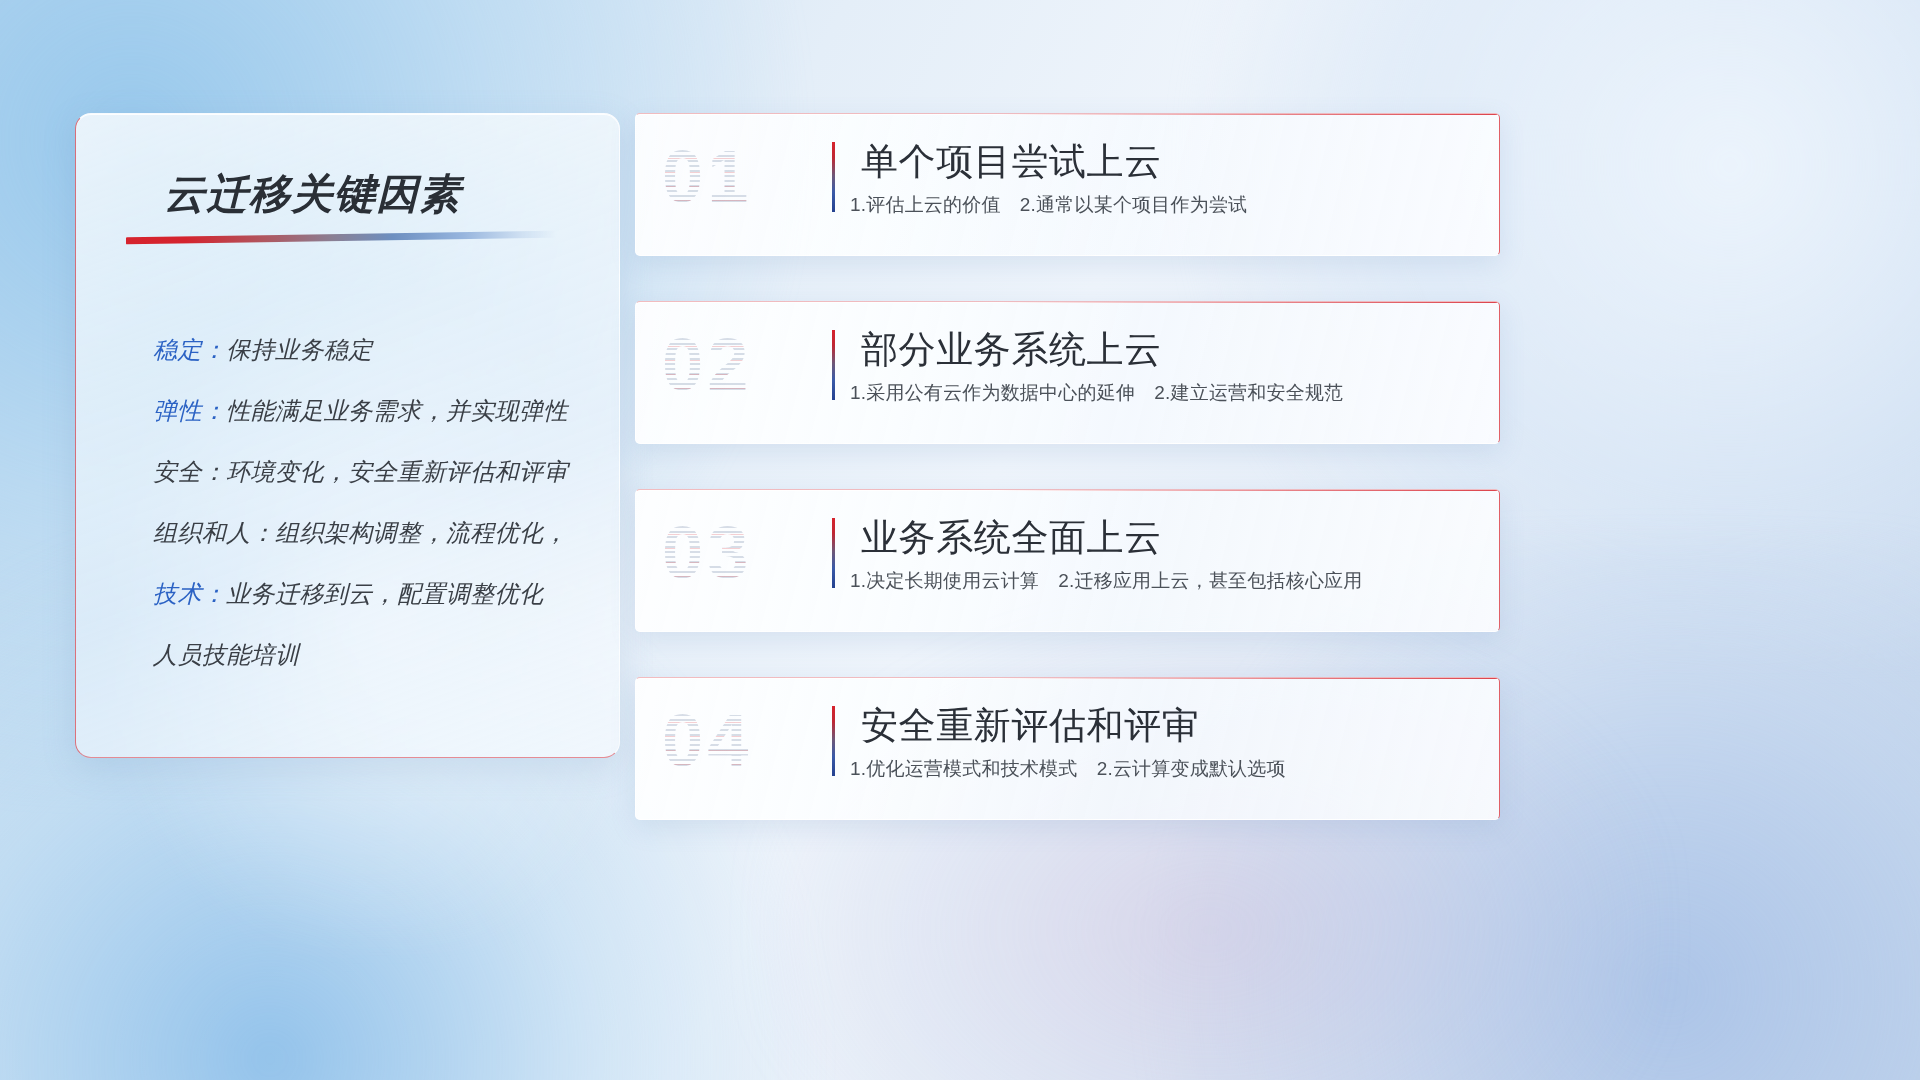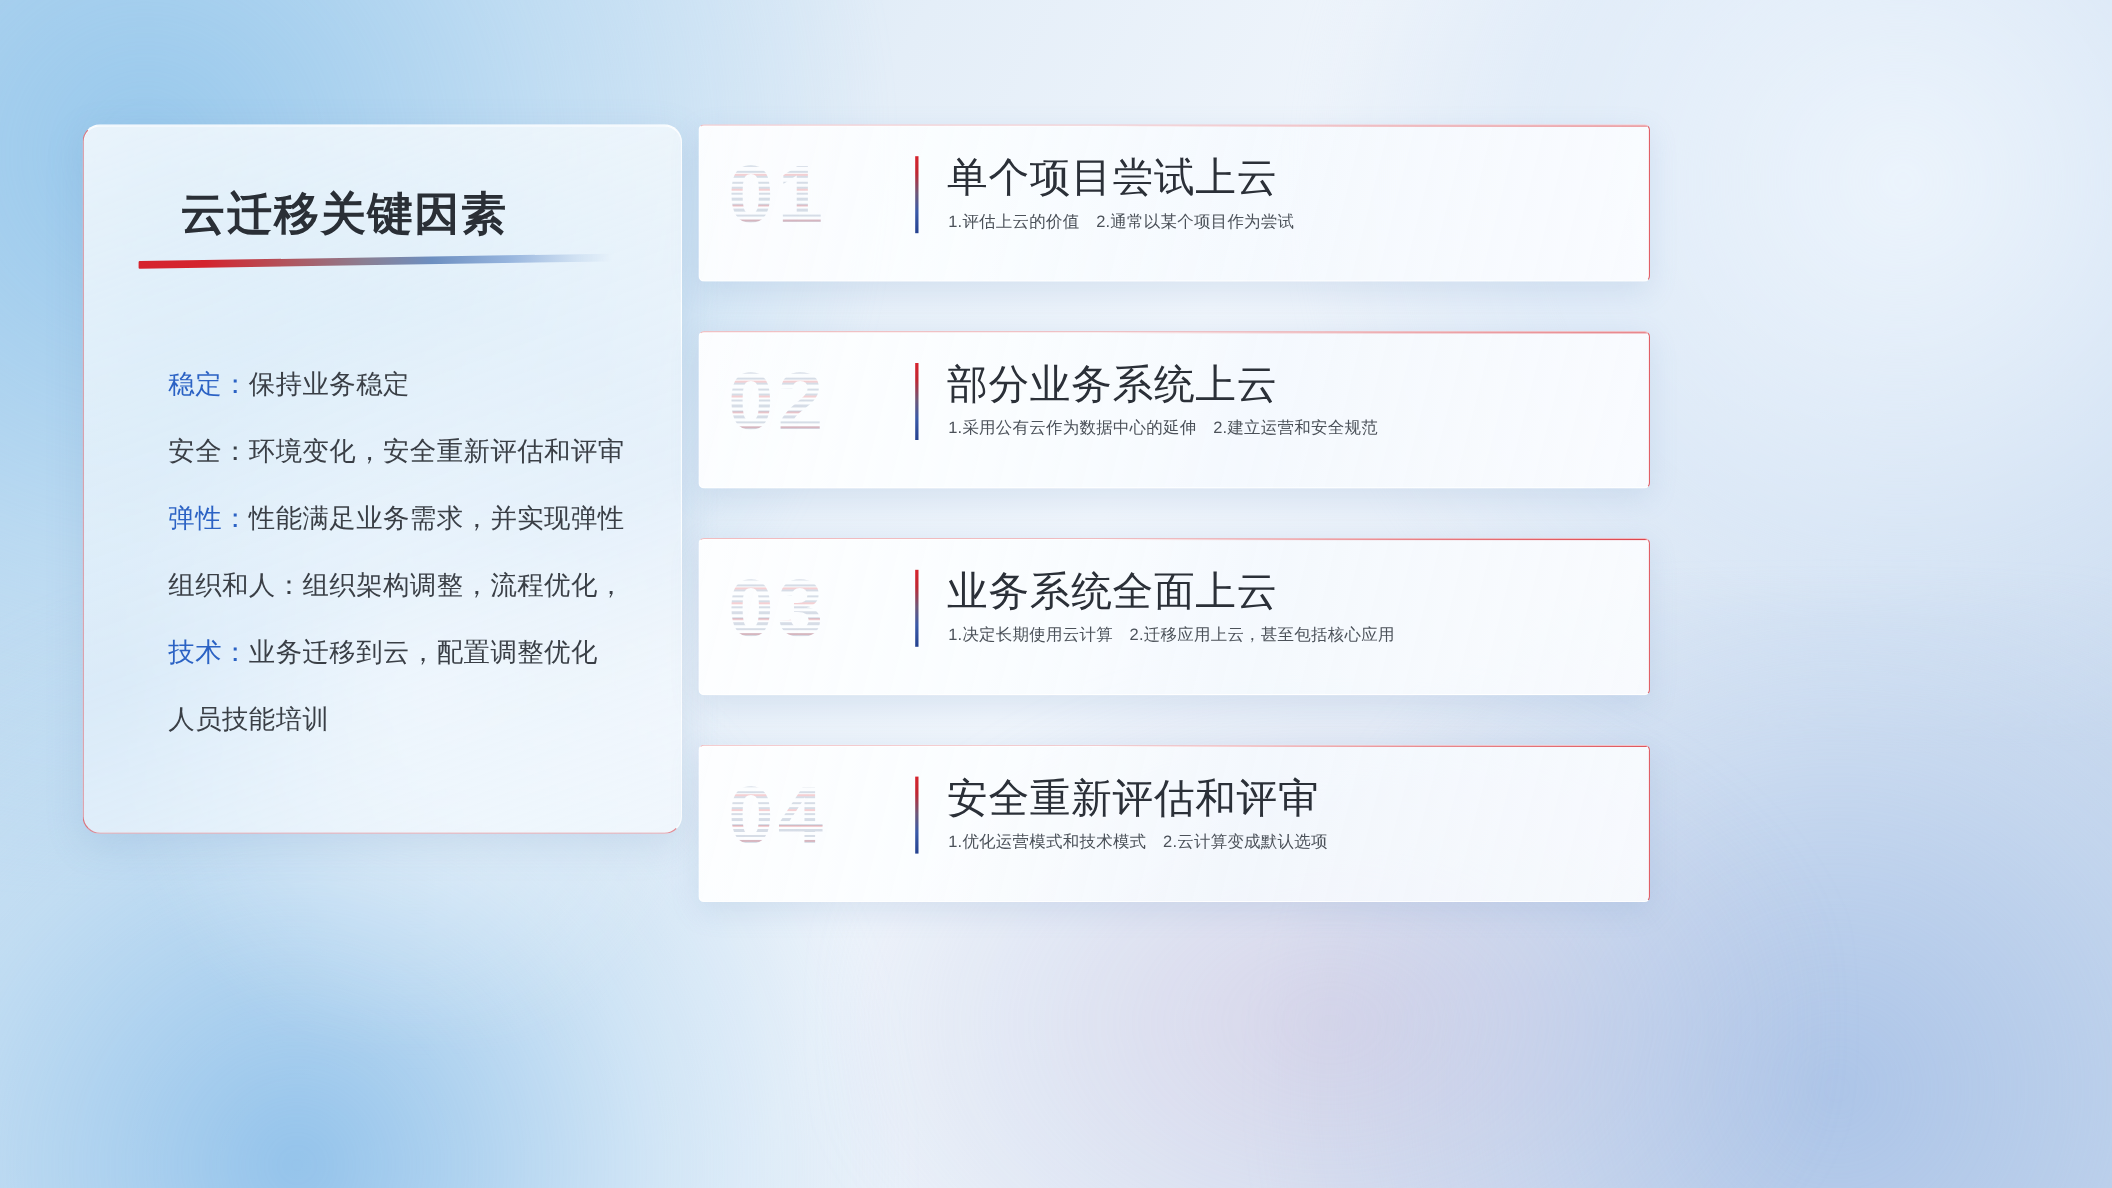--- a/index.html
+++ b/index.html
@@ -55,20 +55,21 @@
   #left-panel {
     position:absolute; left:75px; top:113px; width:545px; height:645px;
     border-radius:16px;
     background:linear-gradient(160deg, rgba(255,255,255,.78) 0%, rgba(250,253,255,.62) 34%, rgba(240,247,254,.55) 62%, rgba(248,252,255,.70) 100%);
     border:1px solid rgba(255,255,255,.80);
     border-left:1.6px solid rgba(214,35,45,.62);
     border-bottom:1.6px solid rgba(214,35,45,.50);
     box-shadow:0 10px 34px rgba(100,140,190,.18), inset 0 1px 0 rgba(255,255,255,.9);
     backdrop-filter:blur(2px);
     overflow:hidden;
+    font-style:italic;
   }
   #left-panel-title {
     position:absolute; left:88px; top:53px;
     font-size:41px; font-weight:bold; color:#2a2f36;
     letter-spacing:1.5px; white-space:nowrap;
   }
   #left-panel-rule {
     position:absolute; left:50px; top:120px; width:430px; height:7px;
     background:linear-gradient(90deg,#d6232d 0%, #d4242e 14%, #b0565f 32%, #8a7f93 48%, #6d8fc0 62%, #96b4dd 78%, #cfe0f2 92%, rgba(214,228,244,0) 100%);
     border-radius:1px;
@@ -127,22 +128,22 @@
   .card-divider {
     position:absolute; left:196px; top:28px; width:2.5px; height:70px;
     background:linear-gradient(180deg,#d6232d 0%, #c02733 22%, #6e5878 48%, #3a5aa8 72%, #24418f 100%);
   }
   .card-title {
     position:absolute; left:225px; top:23px;
     font-size:37px; font-weight:normal; color:#2b3038; letter-spacing:.6px;
     white-space:nowrap;
   }
   .card-desc {
-    position:absolute; left:226px; top:78px;
-    font-size:15px; color:#4b5159; letter-spacing:.2px;
+    position:absolute; left:214px; top:78px;
+    font-size:19px; color:#4b5159; letter-spacing:.2px;
     white-space:nowrap;
   }
 </style>
 </head>
 <body>
 
 <div id="bg">
   <div class="bg-base"></div>
   <div class="bg-glow-1"></div>
   <div class="bg-glow-2"></div>
@@ -152,22 +153,22 @@
   <div class="bg-glow-6"></div>
 </div>
 
 <div id="stage">
 
   <section id="left-panel">
     <h1 id="left-panel-title">云迁移关键因素</h1>
     <div id="left-panel-rule"></div>
     <div id="left-list">
         <div class="left-item"><span class="k-blue">稳定：</span><span class="k-dark">保持业务稳定</span></div>
+        <div class="left-item"><span class="k-blue">弹性：</span><span class="k-dark">性能满足业务需求，并实现弹性</span></div>
         <div class="left-item"><span class="k-dark">安全：</span><span class="k-dark">环境变化，安全重新评估和评审</span></div>
-        <div class="left-item"><span class="k-blue">弹性：</span><span class="k-dark">性能满足业务需求，并实现弹性</span></div>
         <div class="left-item"><span class="k-dark">组织和人：</span><span class="k-dark">组织架构调整，流程优化，</span></div>
         <div class="left-item"><span class="k-blue">技术：</span><span class="k-dark">业务迁移到云，配置调整优化</span></div>
         <div class="left-item"><span class="k-dark">人员技能培训</span></div>
       </div>
   </section>
 
   <section id="cards">
       <div class="card">
         <div class="card-num">01</div>
         <div class="card-num-tint">01</div>

